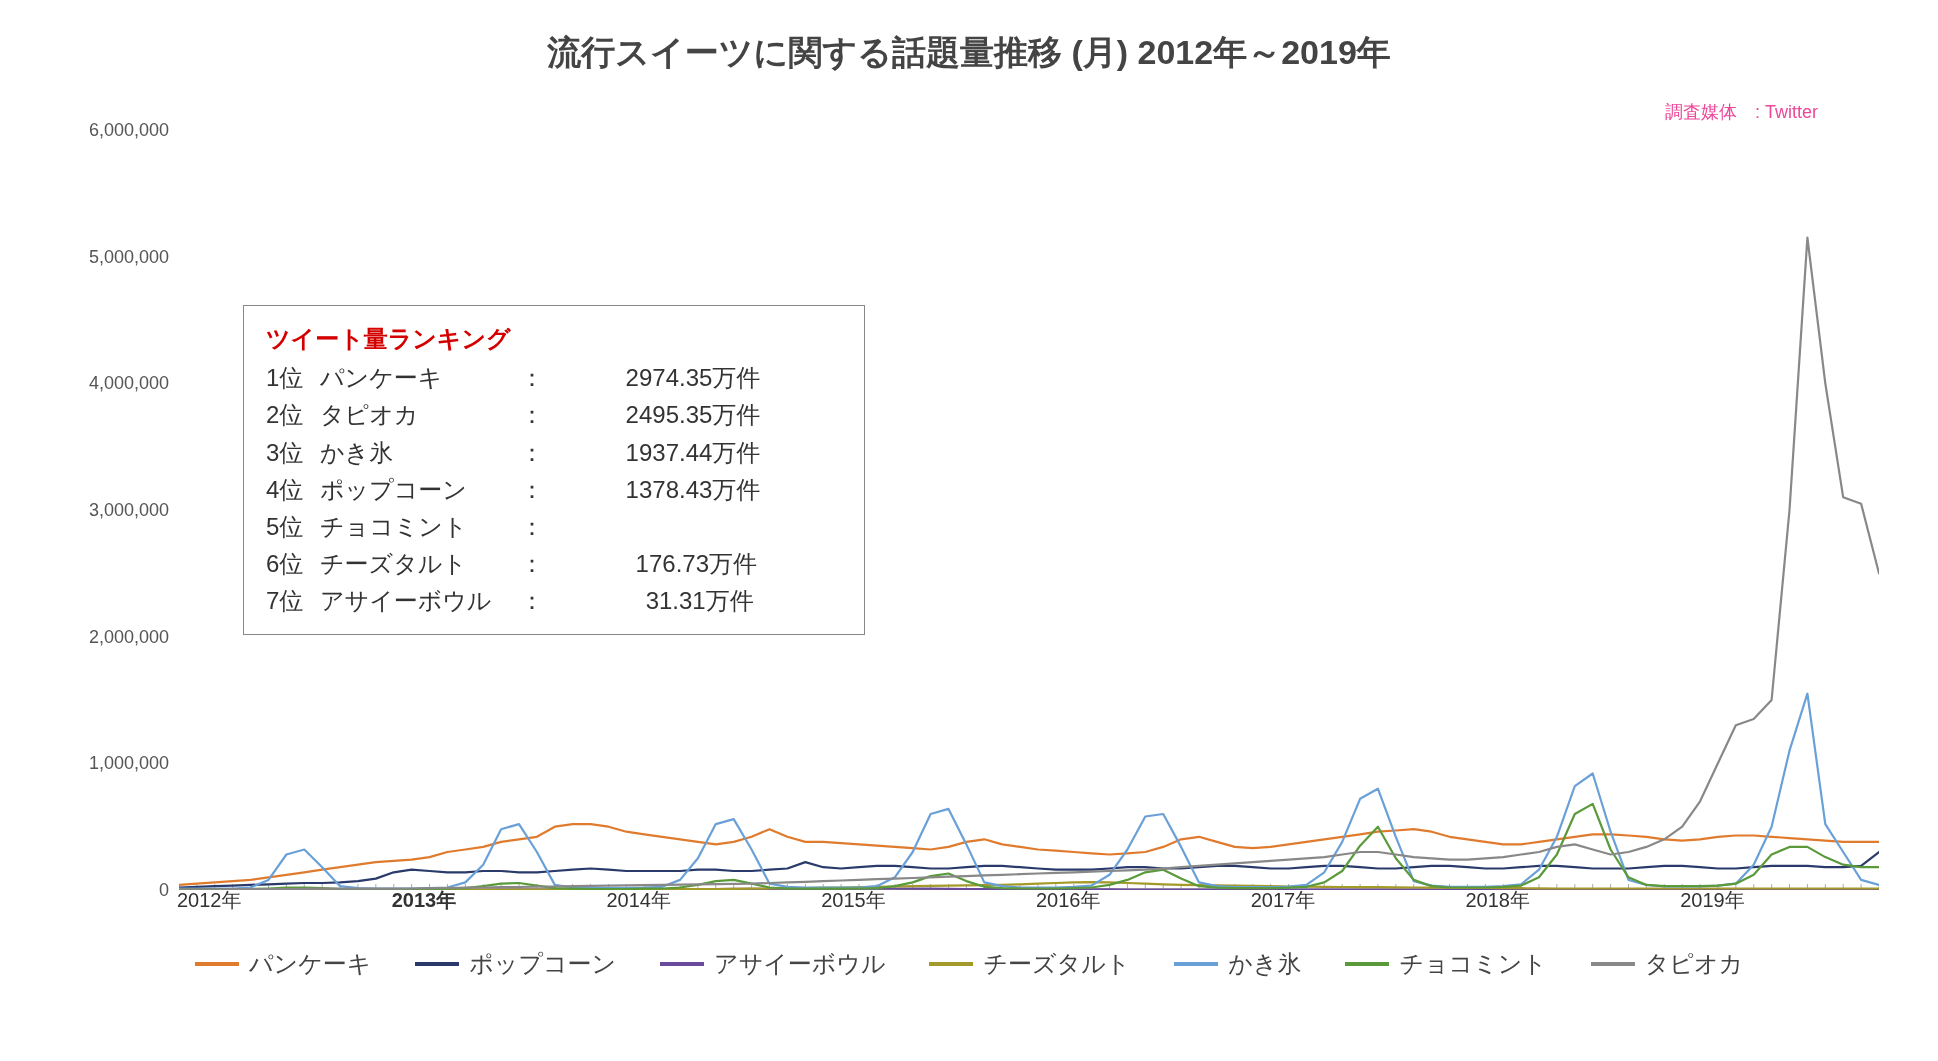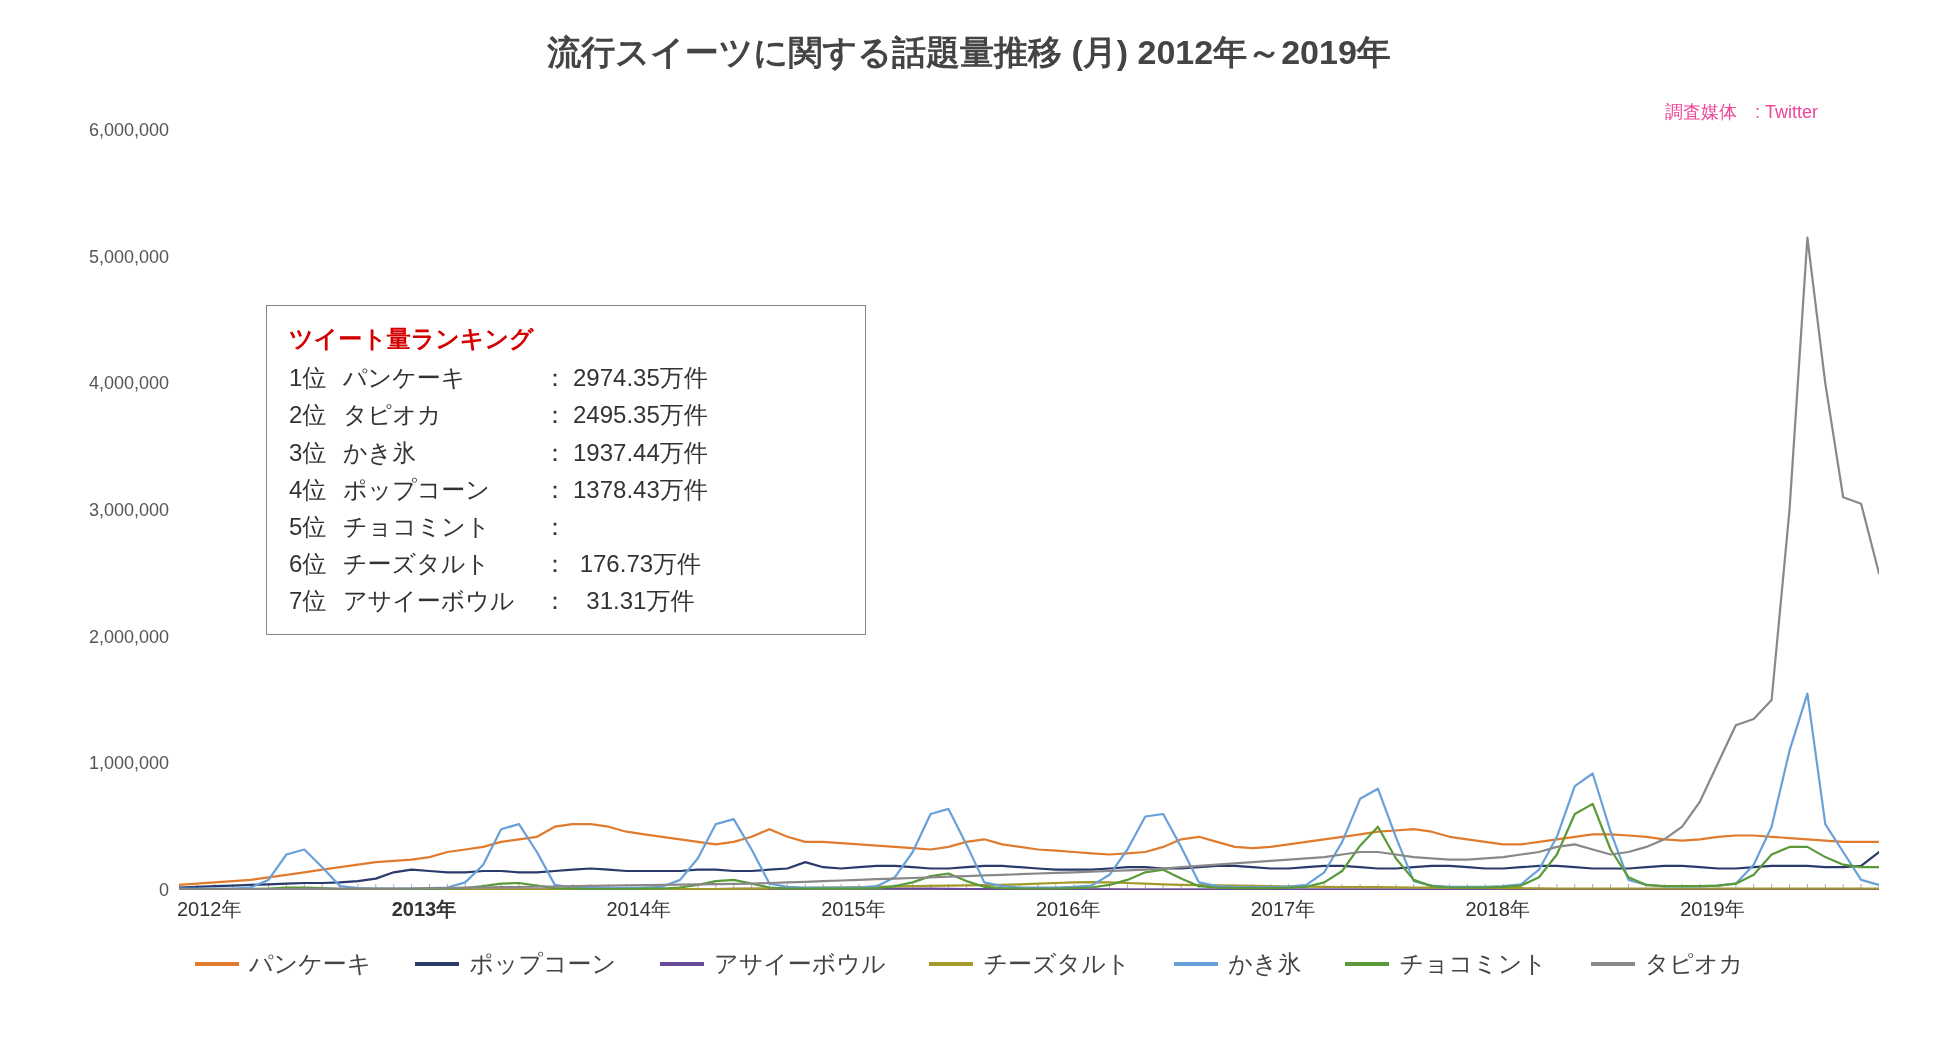--- a/index.html
+++ b/index.html
@@ -5,28 +5,28 @@
   html,body{margin:0;padding:0;background:#fff;font-family:"Hiragino Kaku Gothic ProN","Yu Gothic","Meiryo",sans-serif;color:#333}
   .wrap{width:1938px;height:1061px;position:relative;box-sizing:border-box;padding:20px 40px}
   .title{text-align:center;font-size:34px;font-weight:700;color:#444;margin:10px 0 24px}
   .subtitle{text-align:right;font-size:18px;color:#ec4899;padding-right:80px;margin-bottom:6px}
   .plot-area{position:relative;width:1820px;height:800px;margin:0 auto}
   .yaxis{position:absolute;left:0;top:0;width:110px;height:100%}
   .ytick{position:absolute;right:0;transform:translateY(-50%);font-size:18px;color:#555;text-align:right;width:110px}
   .plot{position:absolute;left:120px;top:0;right:0;bottom:40px}
   svg.chart{width:100%;height:100%;display:block}
   .xaxis{position:absolute;left:120px;right:0;bottom:0;height:36px}
-  .xtick{position:absolute;bottom:7px;transform:translateX(-2px);font-size:20px;color:#333}
-  .ranking-box{position:absolute;left:207px;top:175px;width:570px;border:1.5px solid #888;background:#fff;padding:14px 6px 14px 22px;font-size:24px;line-height:1.55}
+  .xtick{position:absolute;bottom:16px;transform:translateX(-2px);font-size:20px;color:#333}
+  .ranking-box{position:absolute;left:184px;top:175px;width:570px;border:1.5px solid #888;background:#fff;padding:14px 28px 14px 22px;font-size:24px;line-height:1.55}
   .ranking-title{color:#d40000;font-weight:700;margin-bottom:2px}
   .ranking-row{display:flex}
   .rk-rank{width:54px}
   .rk-name{width:200px}
   .rk-sep{width:30px}
-  .rk-val{flex:1;text-align:left;white-space:pre}
+  .rk-val{flex:1;text-align:center;white-space:pre}
   .legend{display:flex;justify-content:center;gap:44px;margin-top:18px;font-size:24px;color:#444}
   .legend-item{display:flex;align-items:center;gap:10px}
   .swatch{width:44px;height:4px;display:inline-block}
   .axis-line{stroke:#888;stroke-width:2}
   .tick-minor{stroke:#aaa;stroke-width:1}
 </style>
 </head>
 <body>
 
 <div class="wrap">

